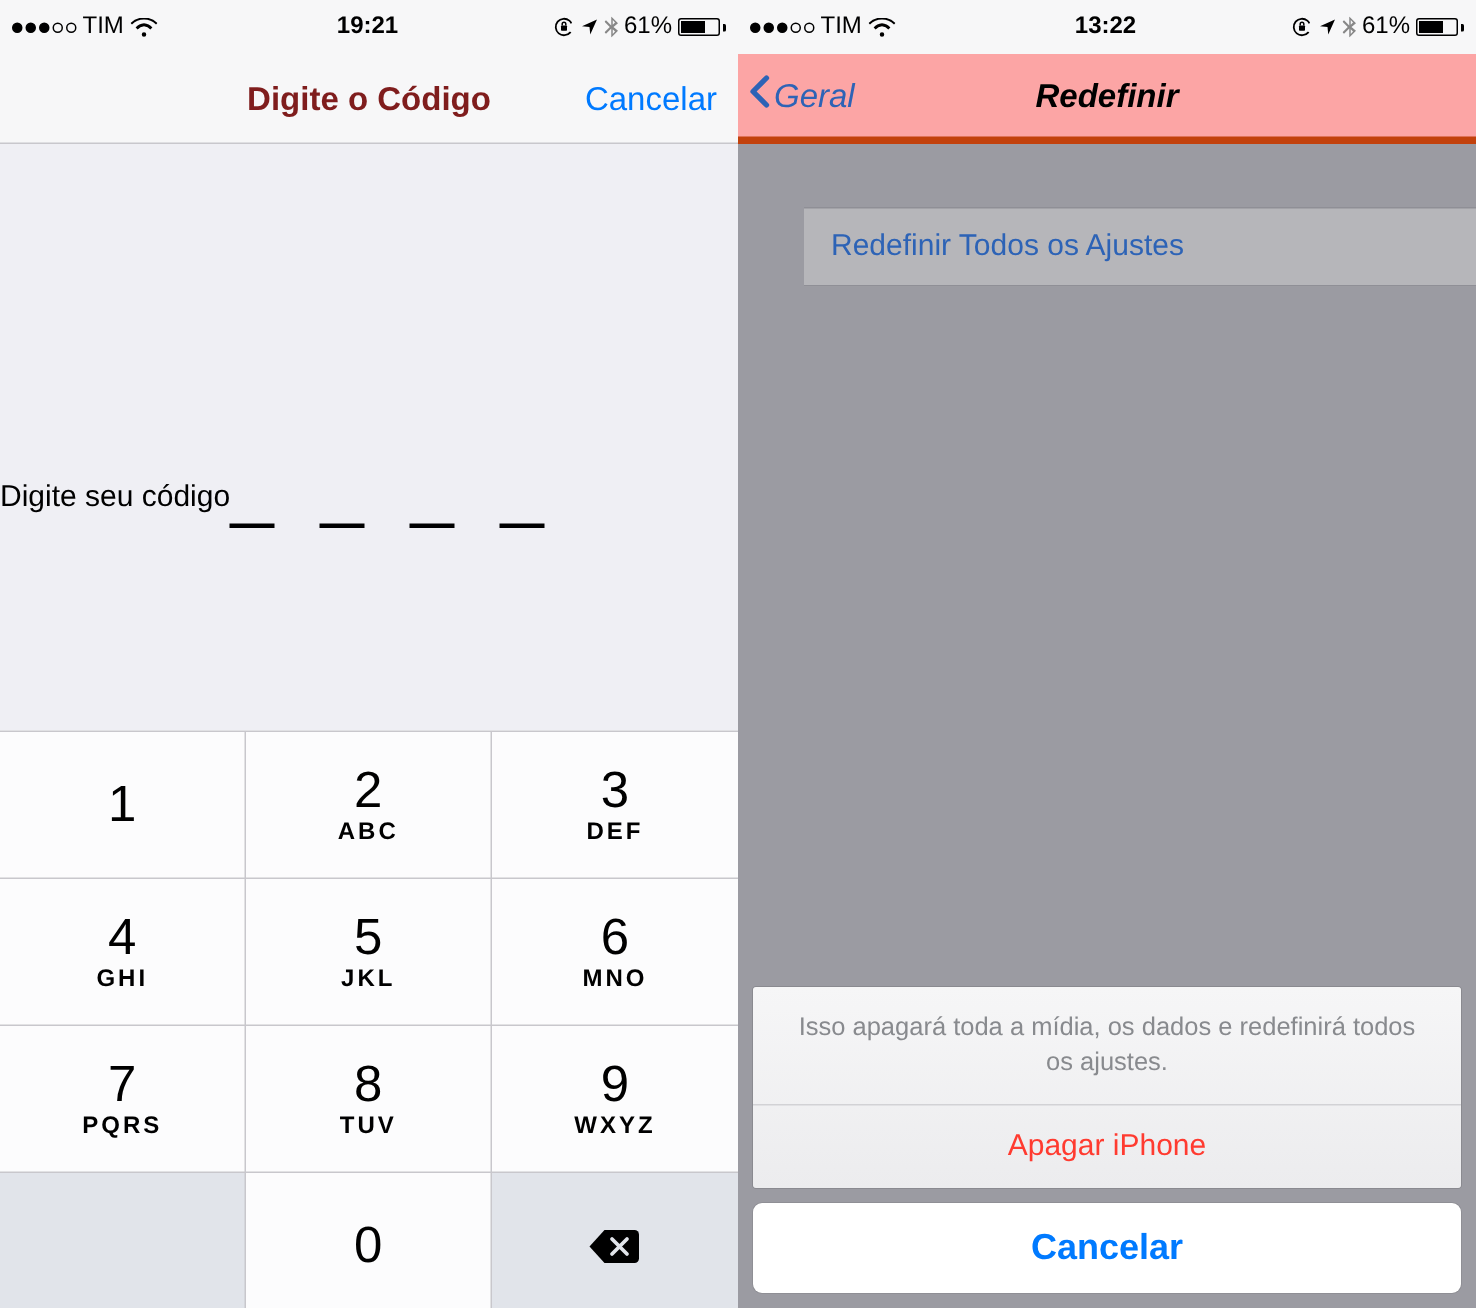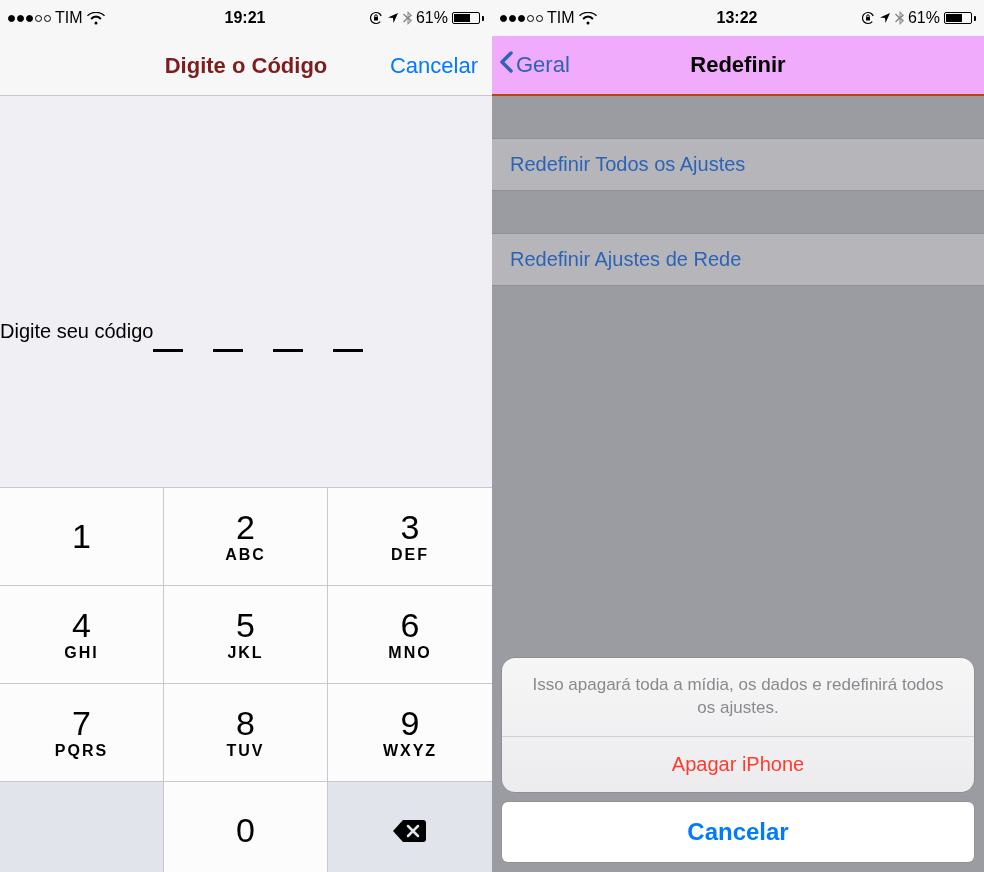--- a/index.html
+++ b/index.html
@@ -38,31 +38,31 @@
   .keypad { background: #fcfcfd; border-top: 1px solid #c8c7cc; height: 393px; display: grid; grid-template-columns: repeat(3, 1fr); grid-template-rows: repeat(4, 1fr); }
   .key { border-right: 1px solid #c8c7cc; border-bottom: 1px solid #c8c7cc; display: flex; flex-direction: column; align-items: center; justify-content: center; background: #fcfcfd; }
   .key:nth-child(3n) { border-right: none; }
   .key.empty, .key.backspace { background: #e1e4ea; }
   .key .digit { font-size: 34px; font-weight: 300; color: #000; line-height: 1; }
   .key .letters { font-size: 16px; font-weight: 600; letter-spacing: 2px; color: #000; margin-top: 2px; }
   .key.backspace svg { display: block; }
 
   
   .phone.right { background: #9b9ba2; }
-  .phone.right .nav-header { background: #f0abfc; border-bottom: 2px solid #c2410c; }
+  .phone.right .nav-header { background: #fca5a5; border-bottom: 5px solid #c2410c; font-style: italic; }
   .phone.right .nav-title { color: #000; }
   .phone.right .nav-back { color: #2d63b6; }
   .settings-list { background: #9b9ba2; }
-  .settings-group { margin-top: 42px; }
+  .settings-group { margin-top: 42px; padding-left: 44px; }
   .settings-row { background: #b6b6ba; border-top: 1px solid #8f8f96; border-bottom: 1px solid #8f8f96; padding: 14px 18px; font-size: 20px; color: #2d63b6; }
   .settings-row + .settings-row { border-top: none; }
 
   
   .action-sheet { position: absolute; left: 0; right: 0; bottom: 0; padding: 10px; }
-  .sheet-panel { background: linear-gradient(#f6f6f7, #ececee); border-radius: 13px; overflow: hidden; box-shadow: 0 0 0 0.5px rgba(0,0,0,.15); }
+  .sheet-panel { background: linear-gradient(#f6f6f7, #ececee); border-radius: 2px; overflow: hidden; box-shadow: 0 0 0 0.5px rgba(0,0,0,.15); }
   .sheet-msg { padding: 16px 22px; text-align: center; font-size: 17px; color: #888a8e; border-bottom: 1px solid #d2d2d5; line-height: 1.35; }
   .sheet-btn { padding: 16px; text-align: center; font-size: 20px; }
   .sheet-btn.destructive { color: #ff3b30; }
   .sheet-cancel { margin-top: 10px; background: #fff; border-radius: 6px; padding: 16px; text-align: center; font-size: 24px; font-weight: 600; color: #007aff; box-shadow: 0 0 0 0.5px rgba(0,0,0,.1); }
 
   .phone.right .status-bar { color: #000; }
 </style>
 </head>
 <body>
 
@@ -237,23 +237,20 @@
       </span>
       <span>Geral</span>
     </span>
     <span class="nav-title">Redefinir</span>
   </div>
 
   <div class="settings-list">
     <div class="settings-group">
       <div class="settings-row">Redefinir Todos os Ajustes</div>
     </div>
-    <div class="settings-group">
-      <div class="settings-row">Redefinir Ajustes de Rede</div>
-    </div>
   </div>
 
   <div class="action-sheet">
     <div class="sheet-panel">
       <div class="sheet-msg">Isso apagará toda a mídia, os dados e redefinirá todos os ajustes.</div>
       <div class="sheet-btn destructive">Apagar iPhone</div>
     </div>
     <div class="sheet-cancel">Cancelar</div>
   </div>
 </div>

